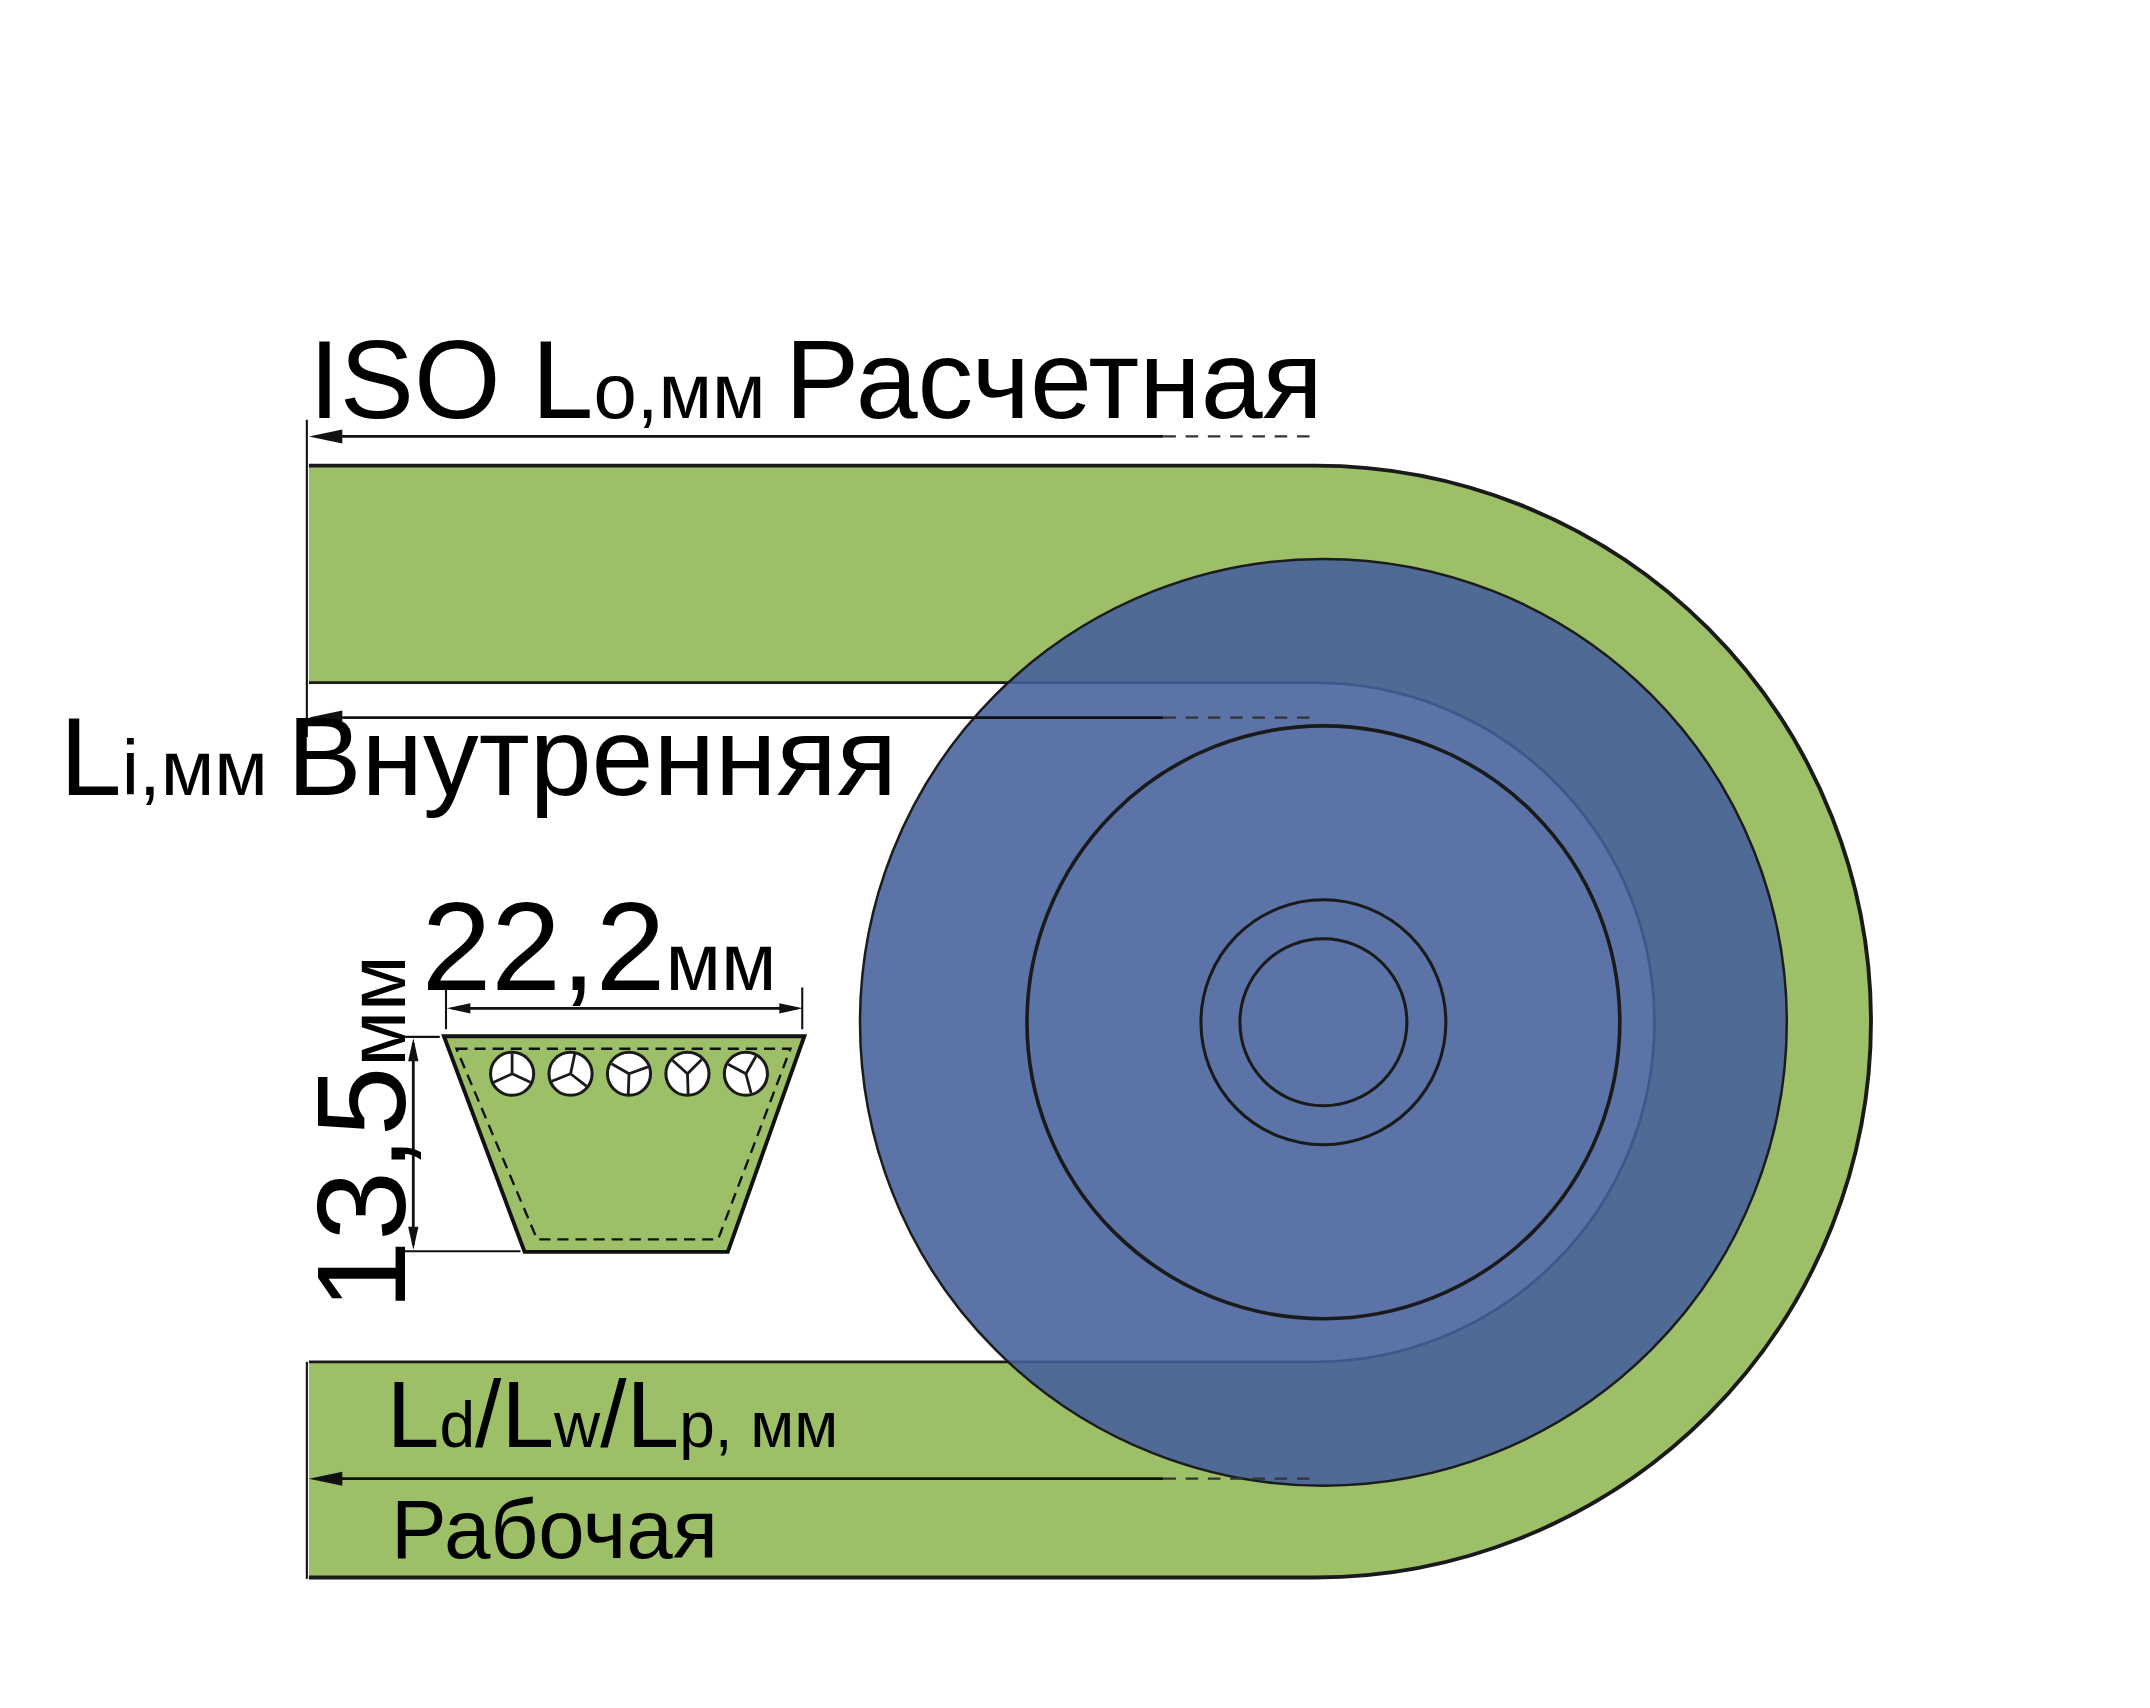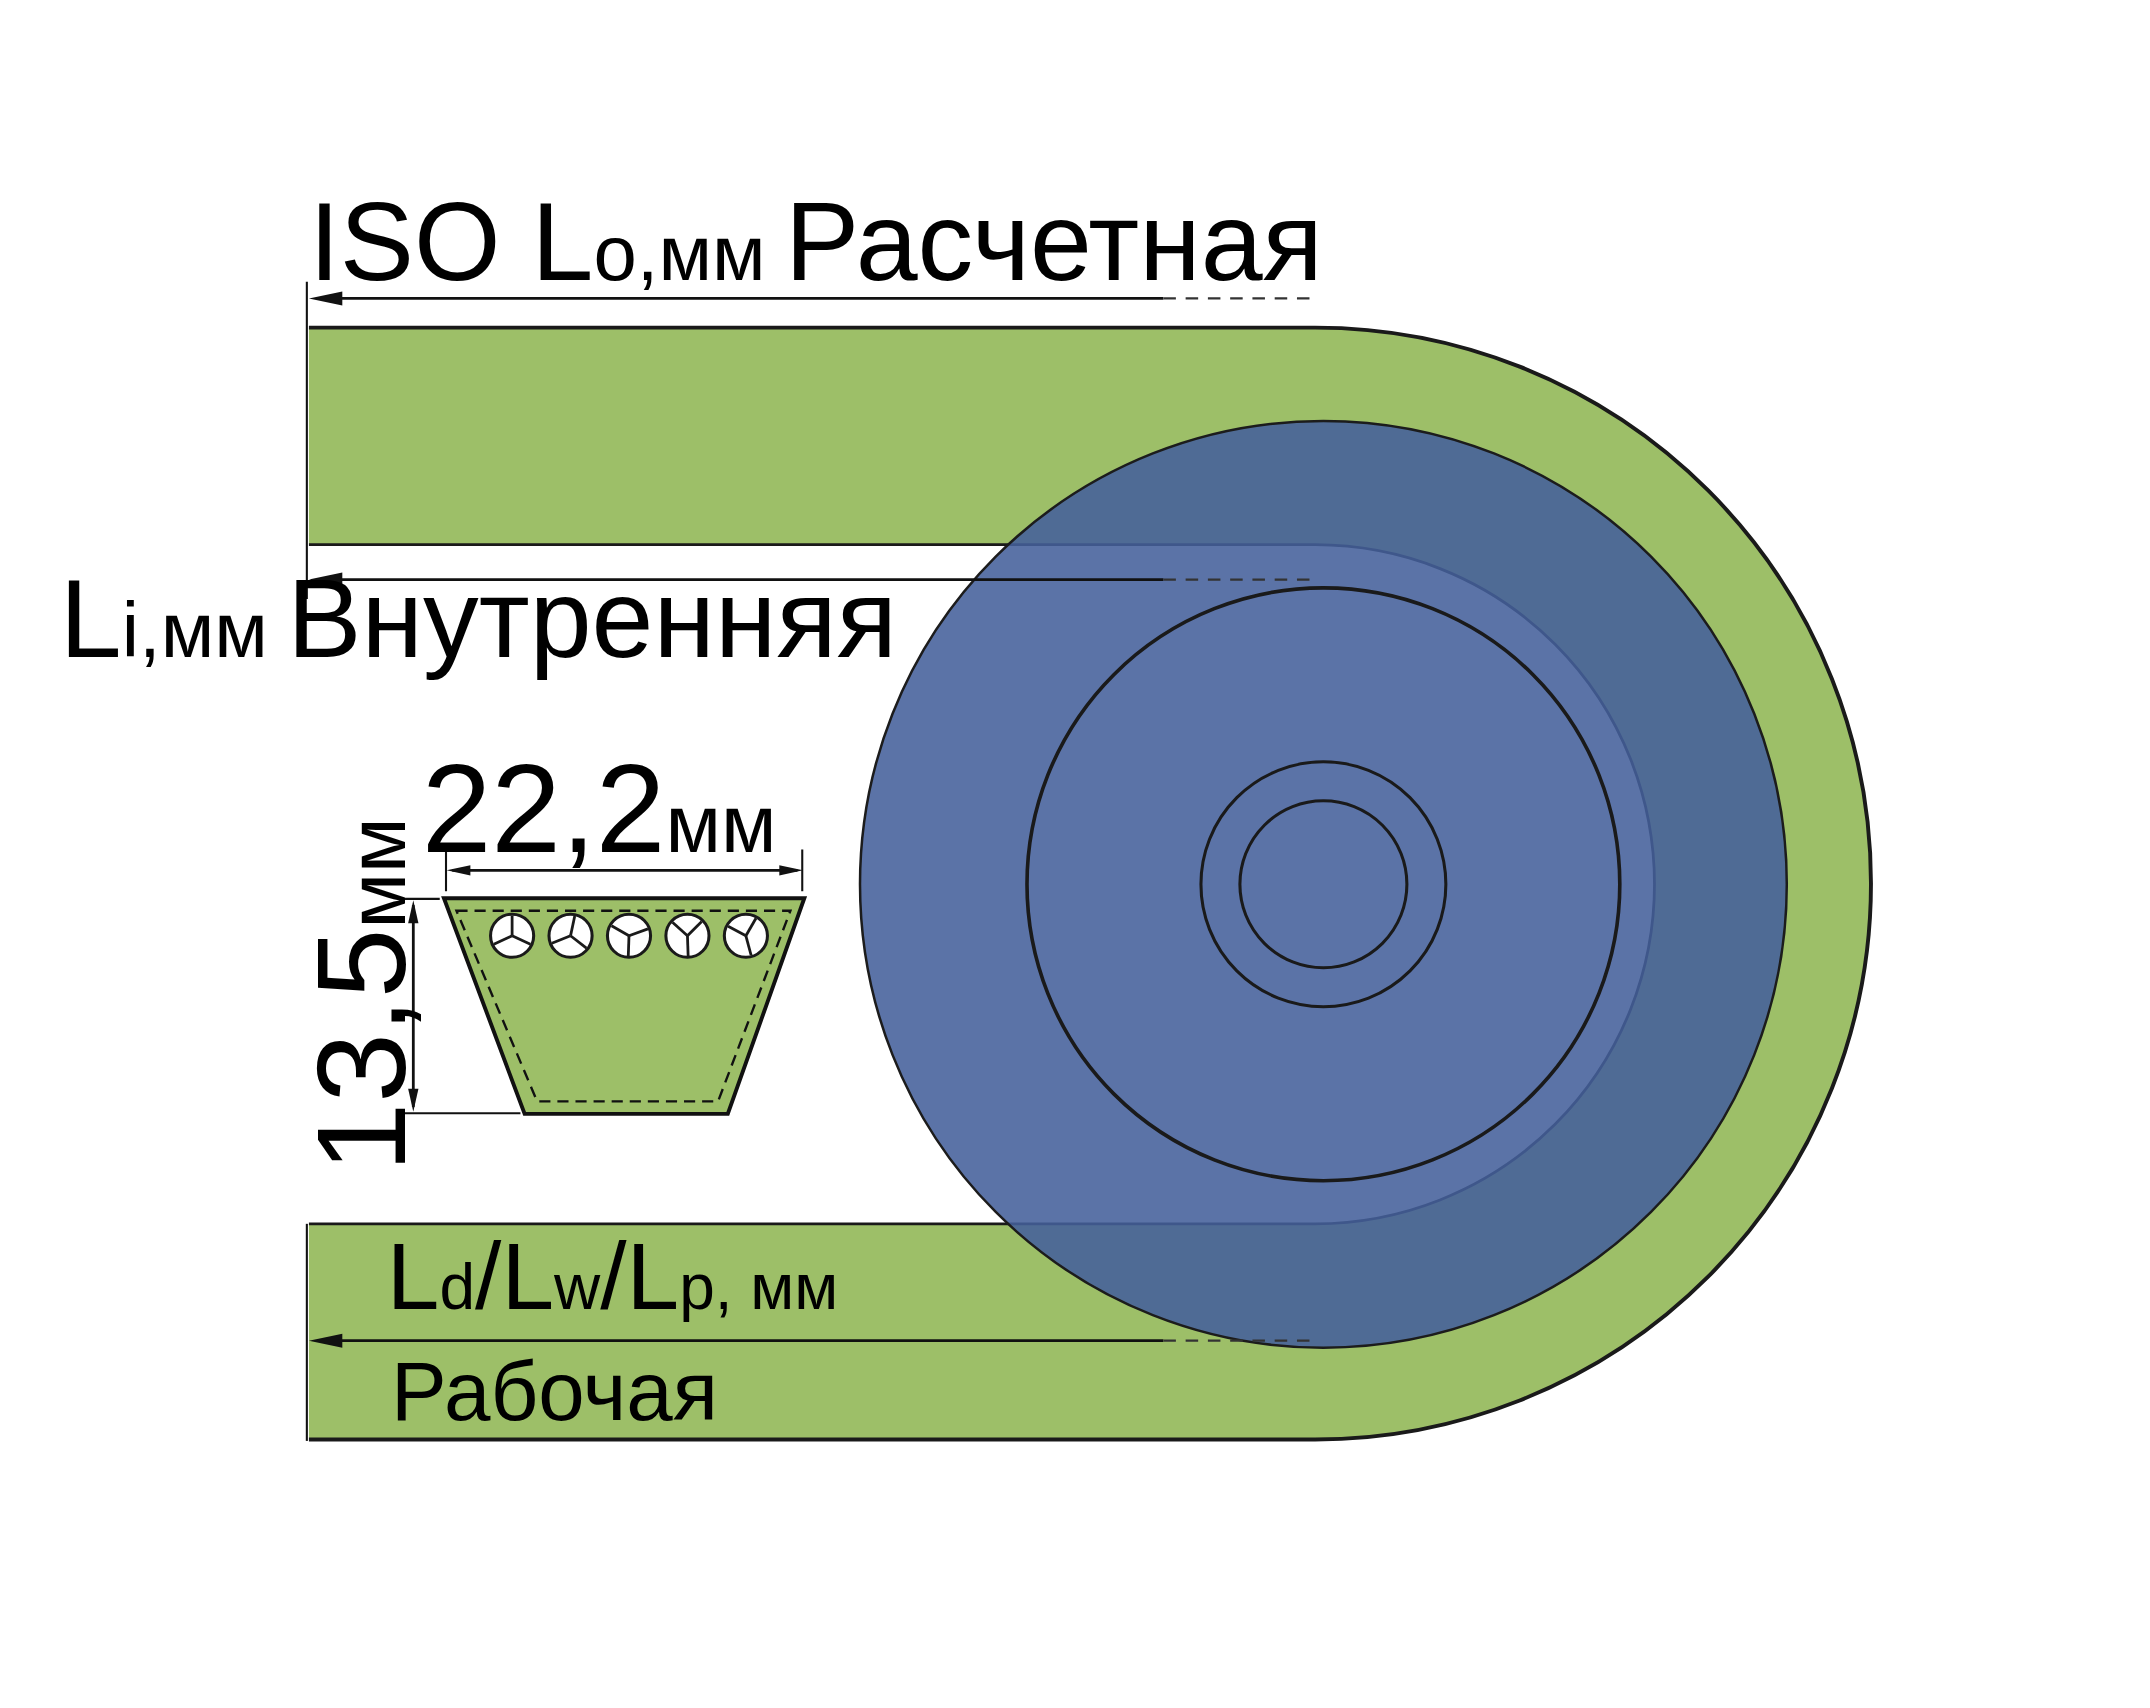--- a/index.html
+++ b/index.html
@@ -7,21 +7,21 @@
     padding: 0;
     background: #ffffff;
   }
   body {
     font-family: "Liberation Sans", "DejaVu Sans", sans-serif;
   }
   .stage {
     width: 100vw;
     height: 100vh;
     display: flex;
-    align-items: center;
+    align-items: flex-end;
     justify-content: flex-start;
     background: #ffffff;
     overflow: hidden;
   }
   svg { display: block; width: 100%; height: auto; }
 
   
   .edge       { fill: none; stroke: #1a1a1a; stroke-width: 2.8; }
   .edge-thin  { fill: none; stroke: #1a1a1a; stroke-width: 2; }
   .circle-line{ fill: none; stroke: #1a1a1a; }

